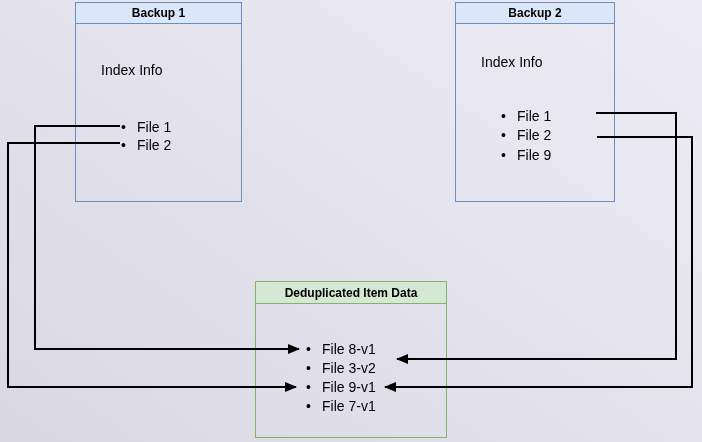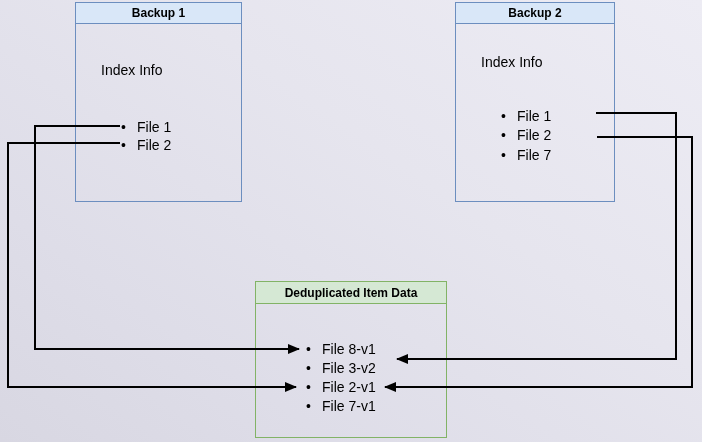--- a/index.html
+++ b/index.html
@@ -79,41 +79,41 @@
       <div class="row">
         <span class="dot">•</span>
         <span class="lbl">File 1</span>
       </div>
       <div class="row">
         <span class="dot">•</span>
         <span class="lbl">File 2</span>
       </div>
       <div class="row">
         <span class="dot">•</span>
-        <span class="lbl">File 7</span>
+        <span class="lbl">File 9</span>
       </div>
     </div>
   </div>
 
   <div class="box green" style="left:255px; top:281px; width:192px; height:157px;">
     <div class="box-header">
       <span>Deduplicated Item Data</span>
     </div>
     <div class="rows dd" style="left:50px; top:57px;">
       <div class="row">
         <span class="dot">•</span>
         <span class="lbl">File 8-v1</span>
       </div>
       <div class="row">
         <span class="dot">•</span>
         <span class="lbl">File 3-v2</span>
       </div>
       <div class="row">
         <span class="dot">•</span>
-        <span class="lbl">File 2-v1</span>
+        <span class="lbl">File 9-v1</span>
       </div>
       <div class="row">
         <span class="dot">•</span>
         <span class="lbl">File 7-v1</span>
       </div>
     </div>
   </div>
 
   <svg class="arrows" width="702" height="442" viewBox="0 0 702 442">
     <defs>

